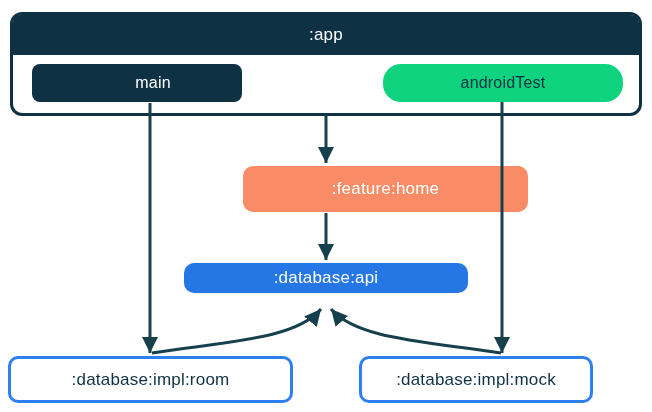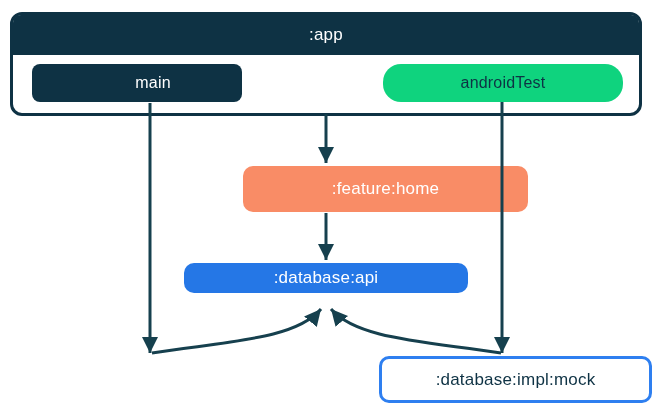--- a/index.html
+++ b/index.html
@@ -39,21 +39,21 @@
   
   .node{
     position:absolute;box-sizing:border-box;
     display:flex;align-items:center;justify-content:center;
     font-size:17px;letter-spacing:.2px;border-radius:10px;
   }
   .node-feature{left:195px;top:166px;width:285px;height:46px;background:var(--orange);color:var(--white);margin-left:48px;}
   .node-api{left:184px;top:263px;width:284px;height:30px;background:var(--blue);color:var(--white);}
   .node-impl{background:var(--white);border:3px solid var(--blue-border);color:var(--navy);height:47px;}
   .node-room{left:8px;top:356px;width:285px;}
-  .node-mock{left:359px;top:356px;width:273px;margin-left:20px;}
+  .node-mock{left:359px;top:356px;width:234px;}
   
   .edges{position:absolute;left:0;top:0;width:652px;height:412px;pointer-events:none;}
   .edge{stroke:var(--line);stroke-width:3;fill:none;}
   .arrowhead{fill:var(--line);}
 </style>
 </head>
 <body>
 
 <div class="canvas">
 
@@ -68,20 +68,23 @@
       <span>androidTest</span>
     </div>
   </div>
 
   <div class="node node-feature">
     <span>:feature:home</span>
   </div>
   <div class="node node-api">
     <span>:database:api</span>
   </div>
+  <div class="node node-impl node-room">
+    <span>:database:impl:room</span>
+  </div>
   <div class="node node-impl node-mock">
     <span>:database:impl:mock</span>
   </div>
 
   <svg class="edges" viewBox="0 0 652 412" xmlns="http://www.w3.org/2000/svg">
     <defs>
       <marker id="arrow" viewBox="0 0 6 6" markerWidth="5.5" markerHeight="5.5" refX="6" refY="3" orient="auto">
         <path class="arrowhead" d="M0,0 L6,3 L0,6 Z"></path>
       </marker>
     </defs>

